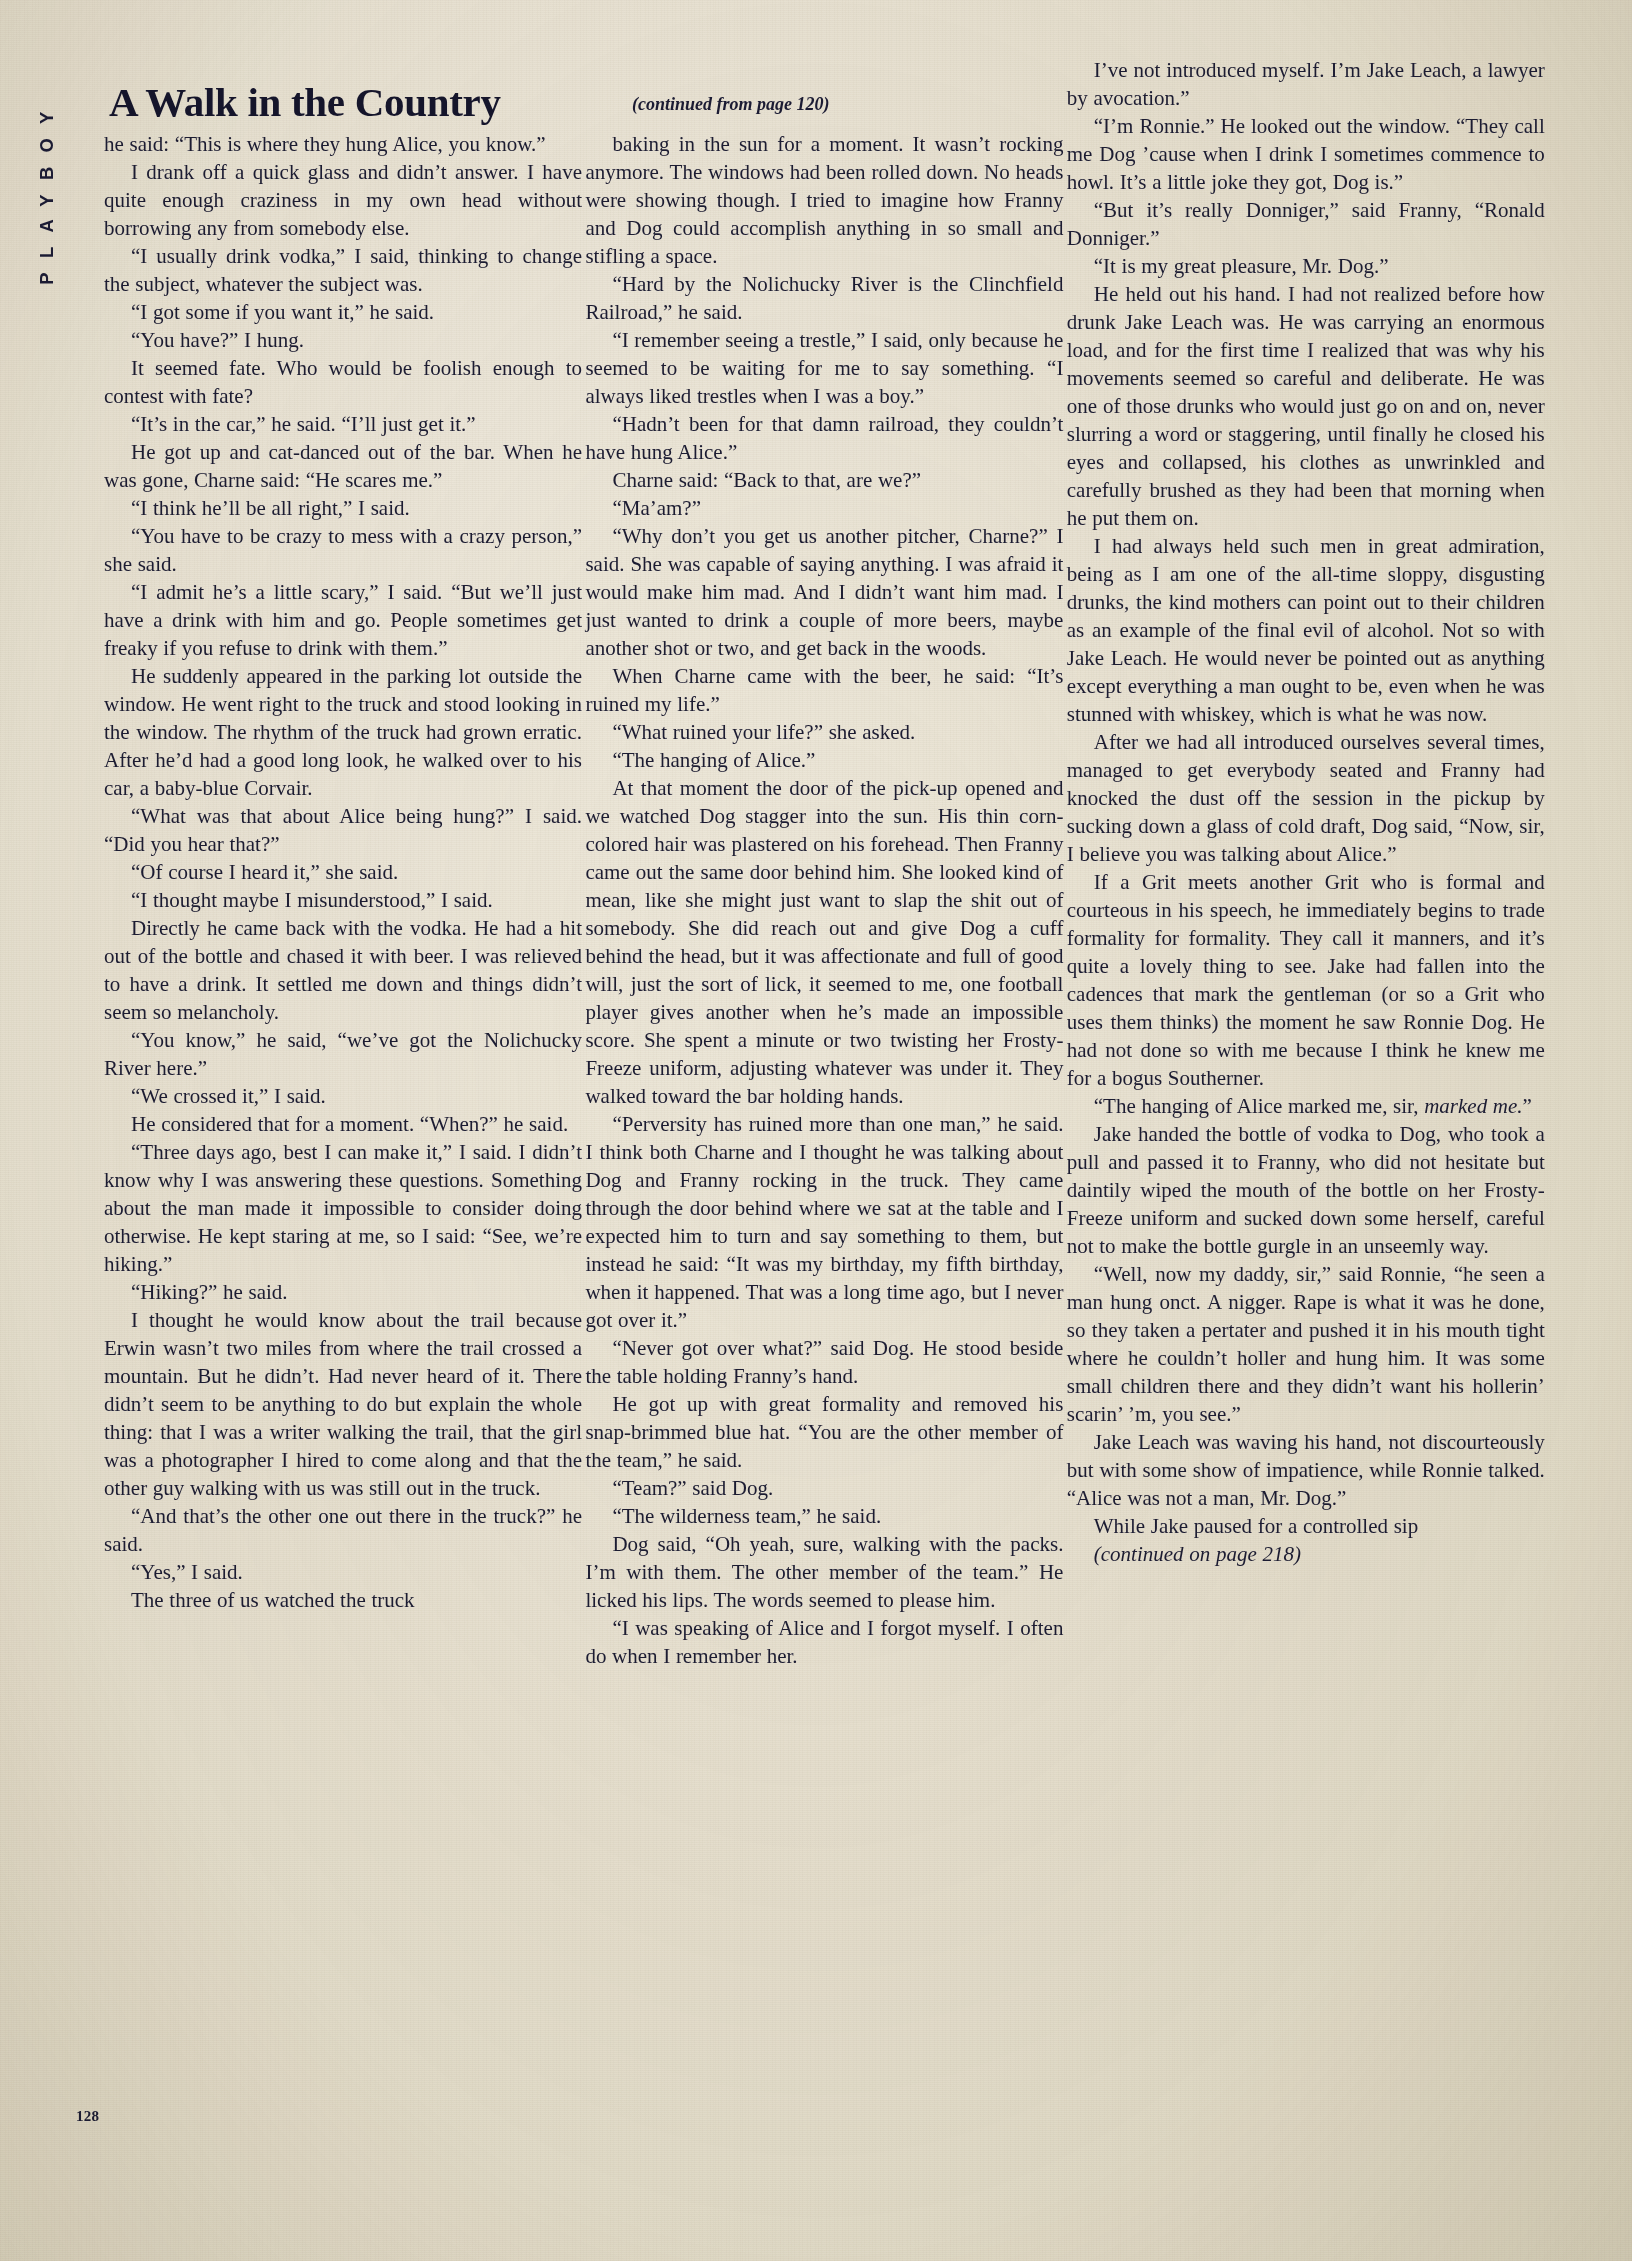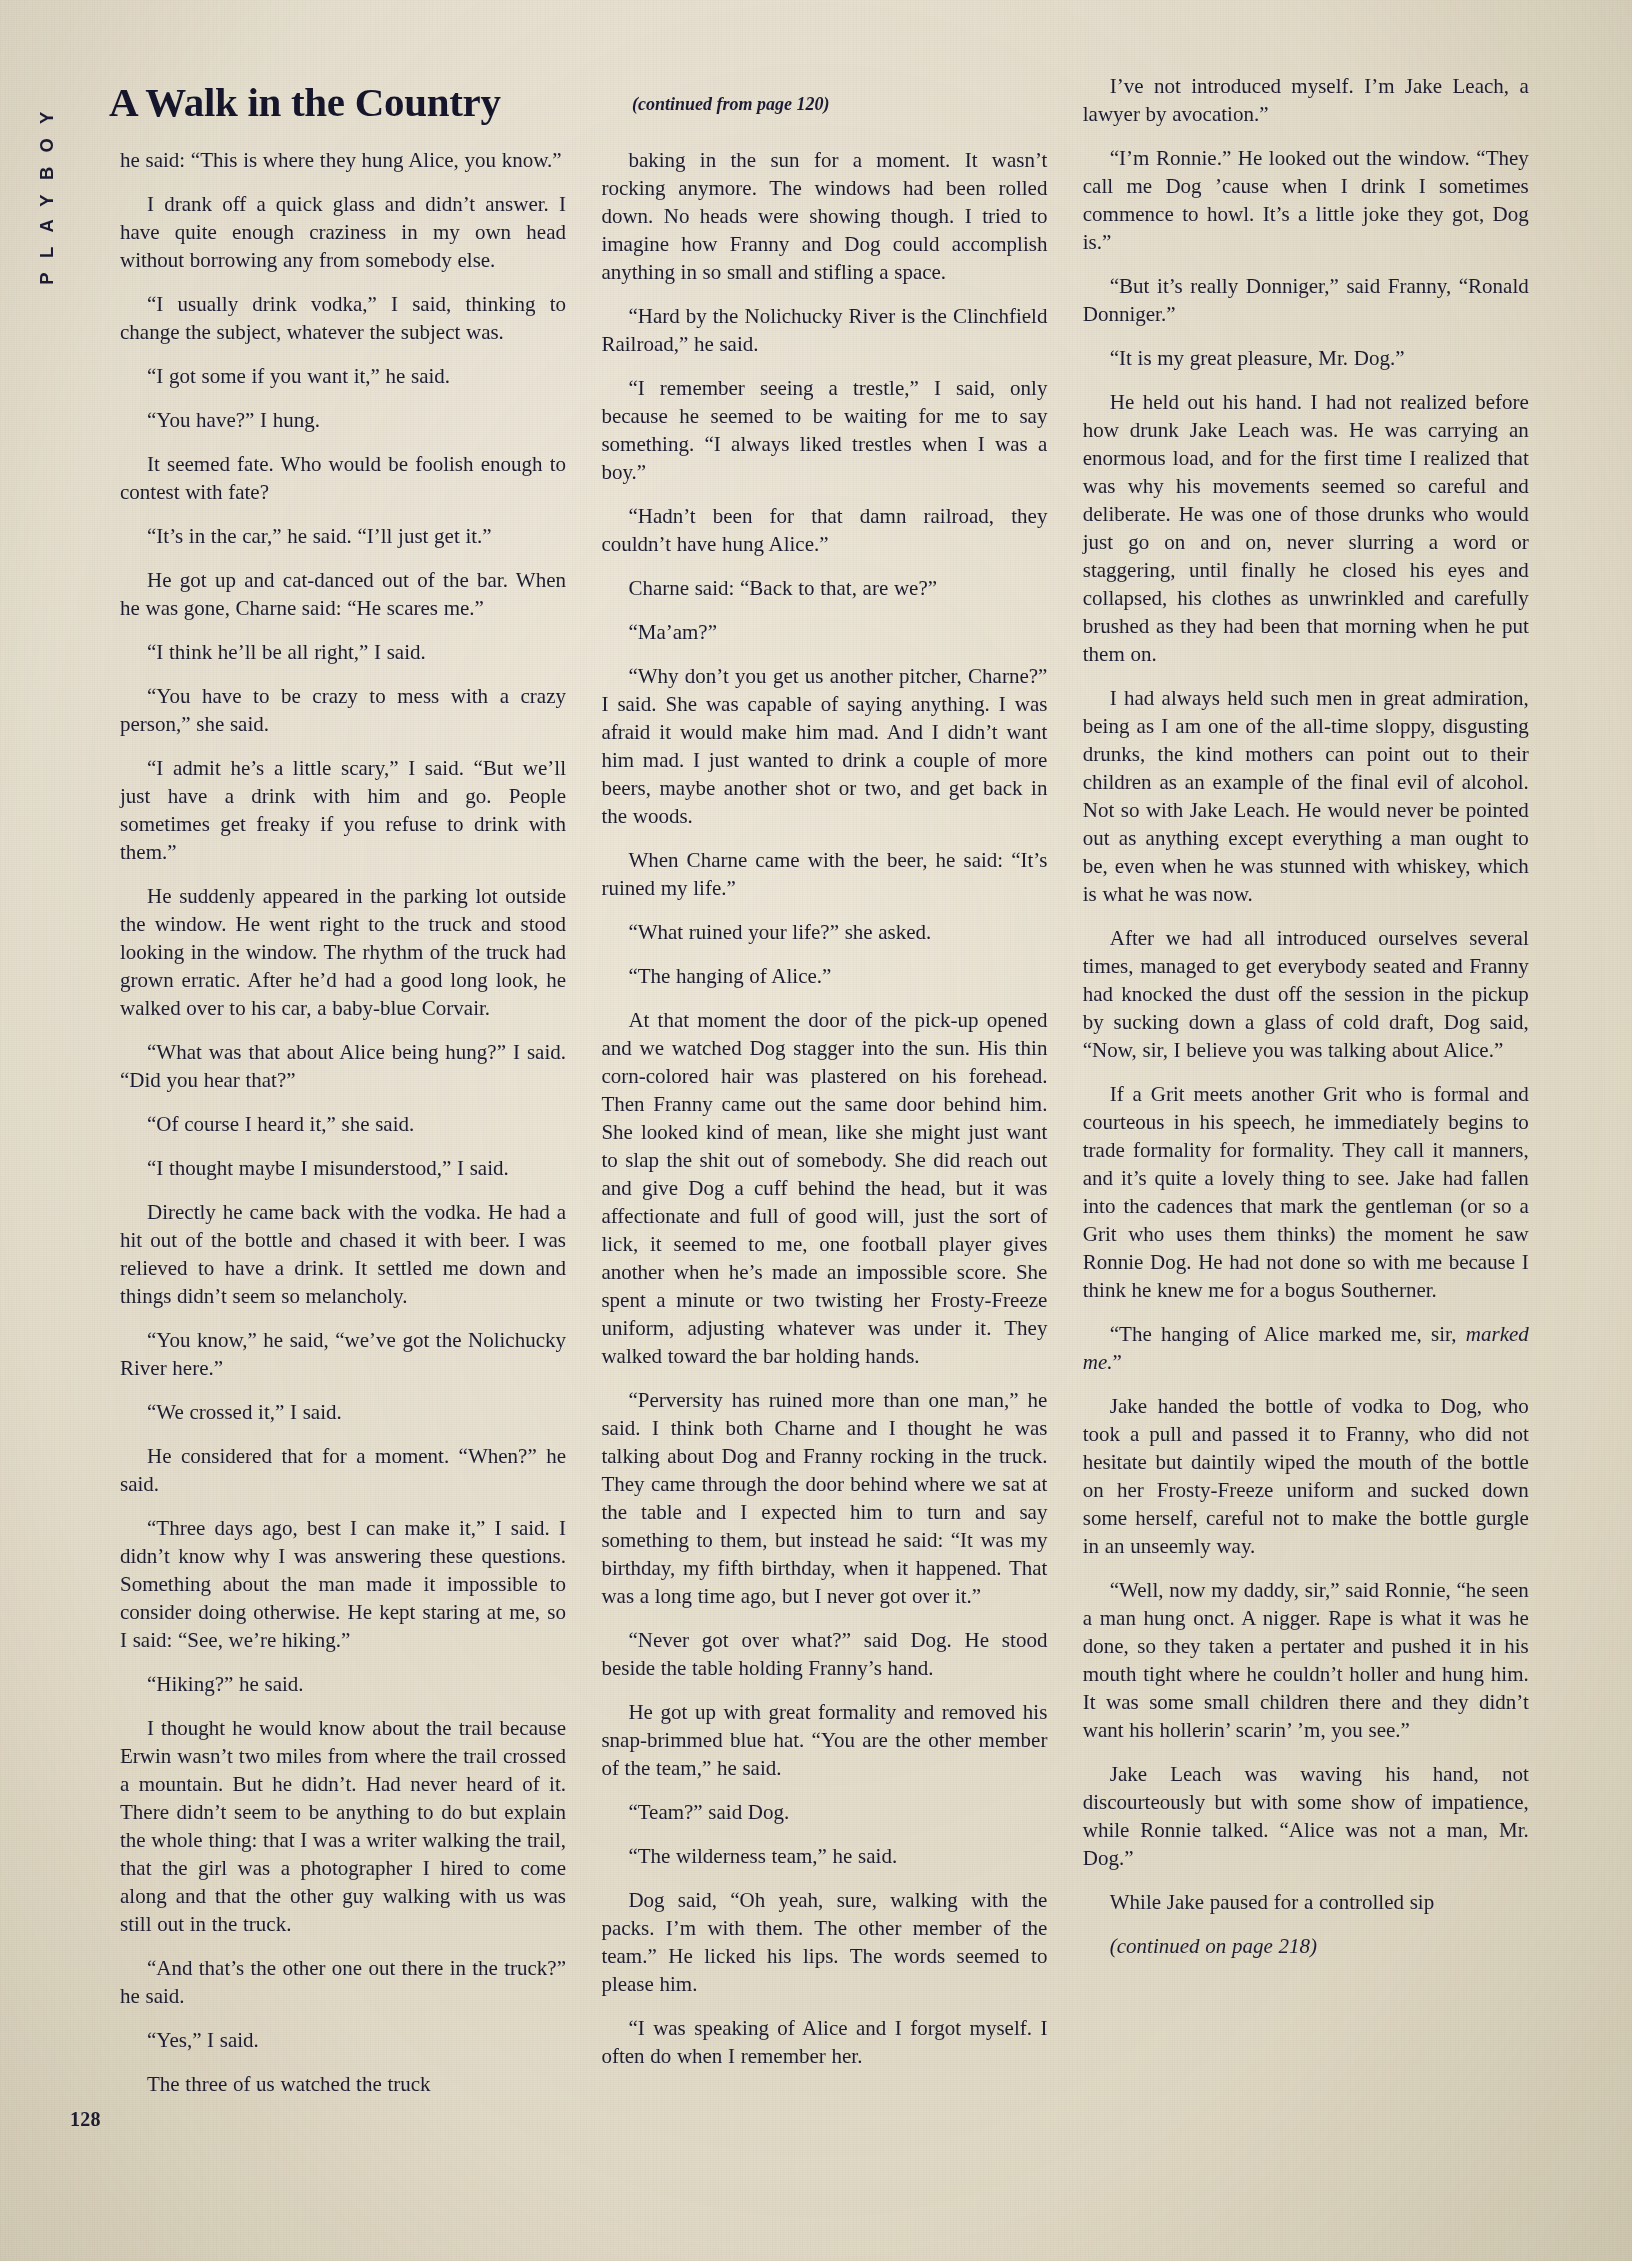--- a/index.html
+++ b/index.html
@@ -110,21 +110,21 @@
   }
   .col {
     width: 478px;
     position: relative;
   }
   .col + .col { margin-left: 3.4px; }
   .col.col2 { margin-left: 3.4px; }
   .col.col3 { margin-left: 3.4px; }
 
   .col p {
-    margin: 16px;
+    margin: 0;
     font-size: 21px;
     line-height: 28px;
     text-align: justify;
     text-indent: 27px;
     color: #1c1c32;
     -webkit-hyphens: none;
     hyphens: none;
     word-spacing: 0.02em;
   }
   .col p.noindent { text-indent: 0; }
@@ -142,23 +142,23 @@
     font-size: 20.5px;
     line-height: 27px;
     text-align: right;
     text-indent: 0;
     color: #1c1c32;
   }
 
   
   .folio {
     position: absolute;
-    left: 70px;
+    left: 76px;
     top: 2108px;
-    font-size: 20px;
+    font-size: 15px;
     font-weight: bold;
     color: #1c1c32;
     letter-spacing: 0.3px;
     z-index: 4;
   }
 </style>
 </head>
 <body>
 
 <div class="page">

